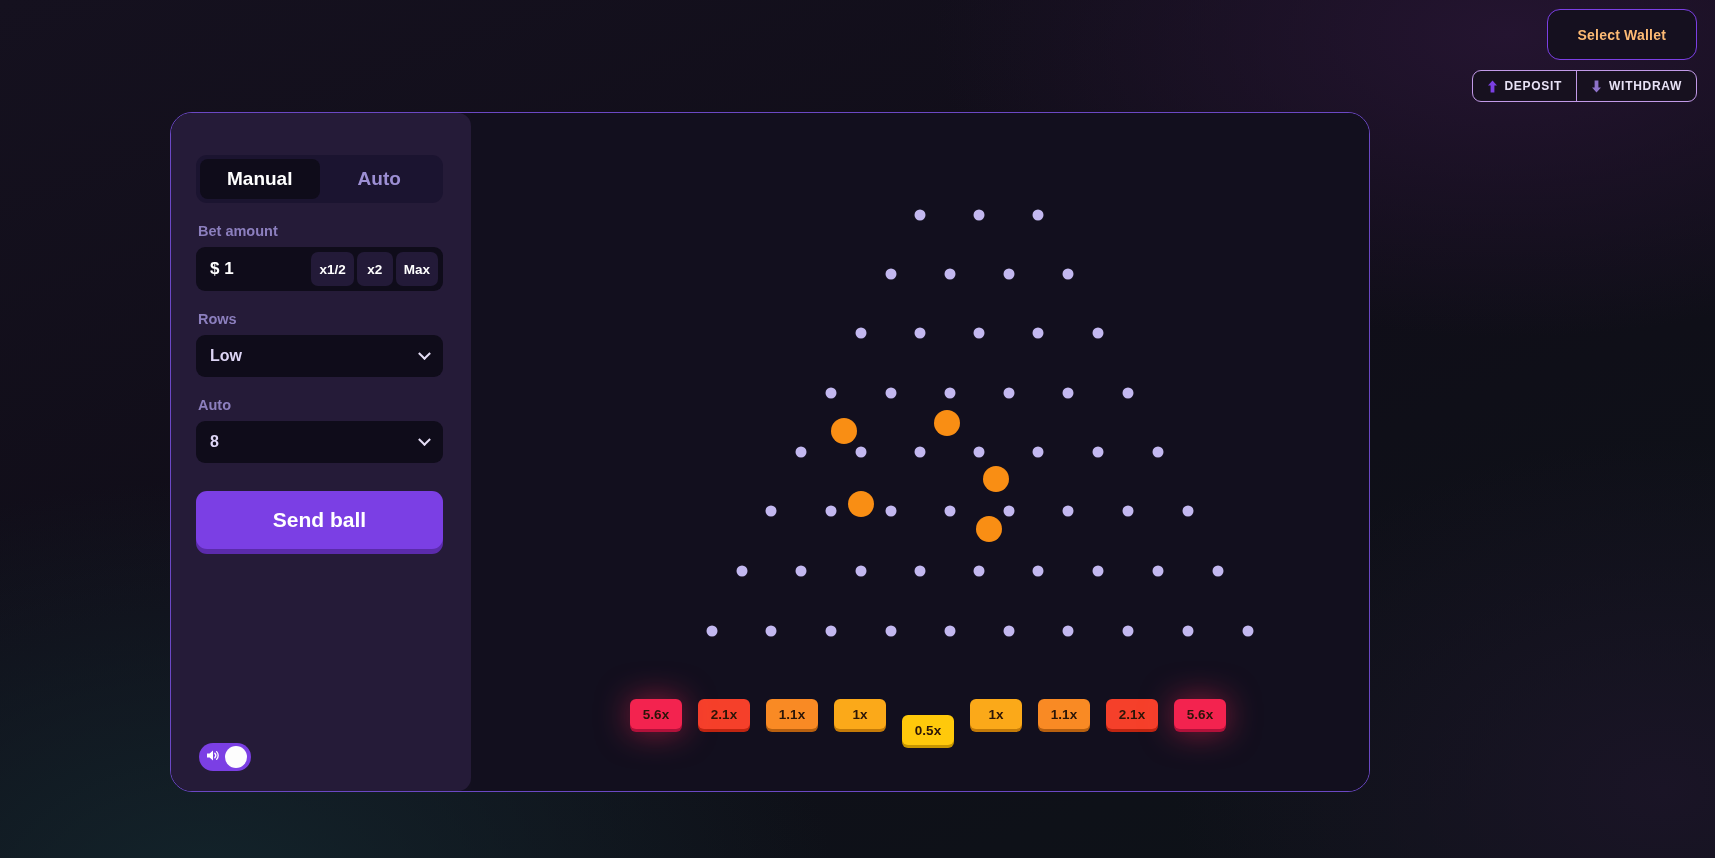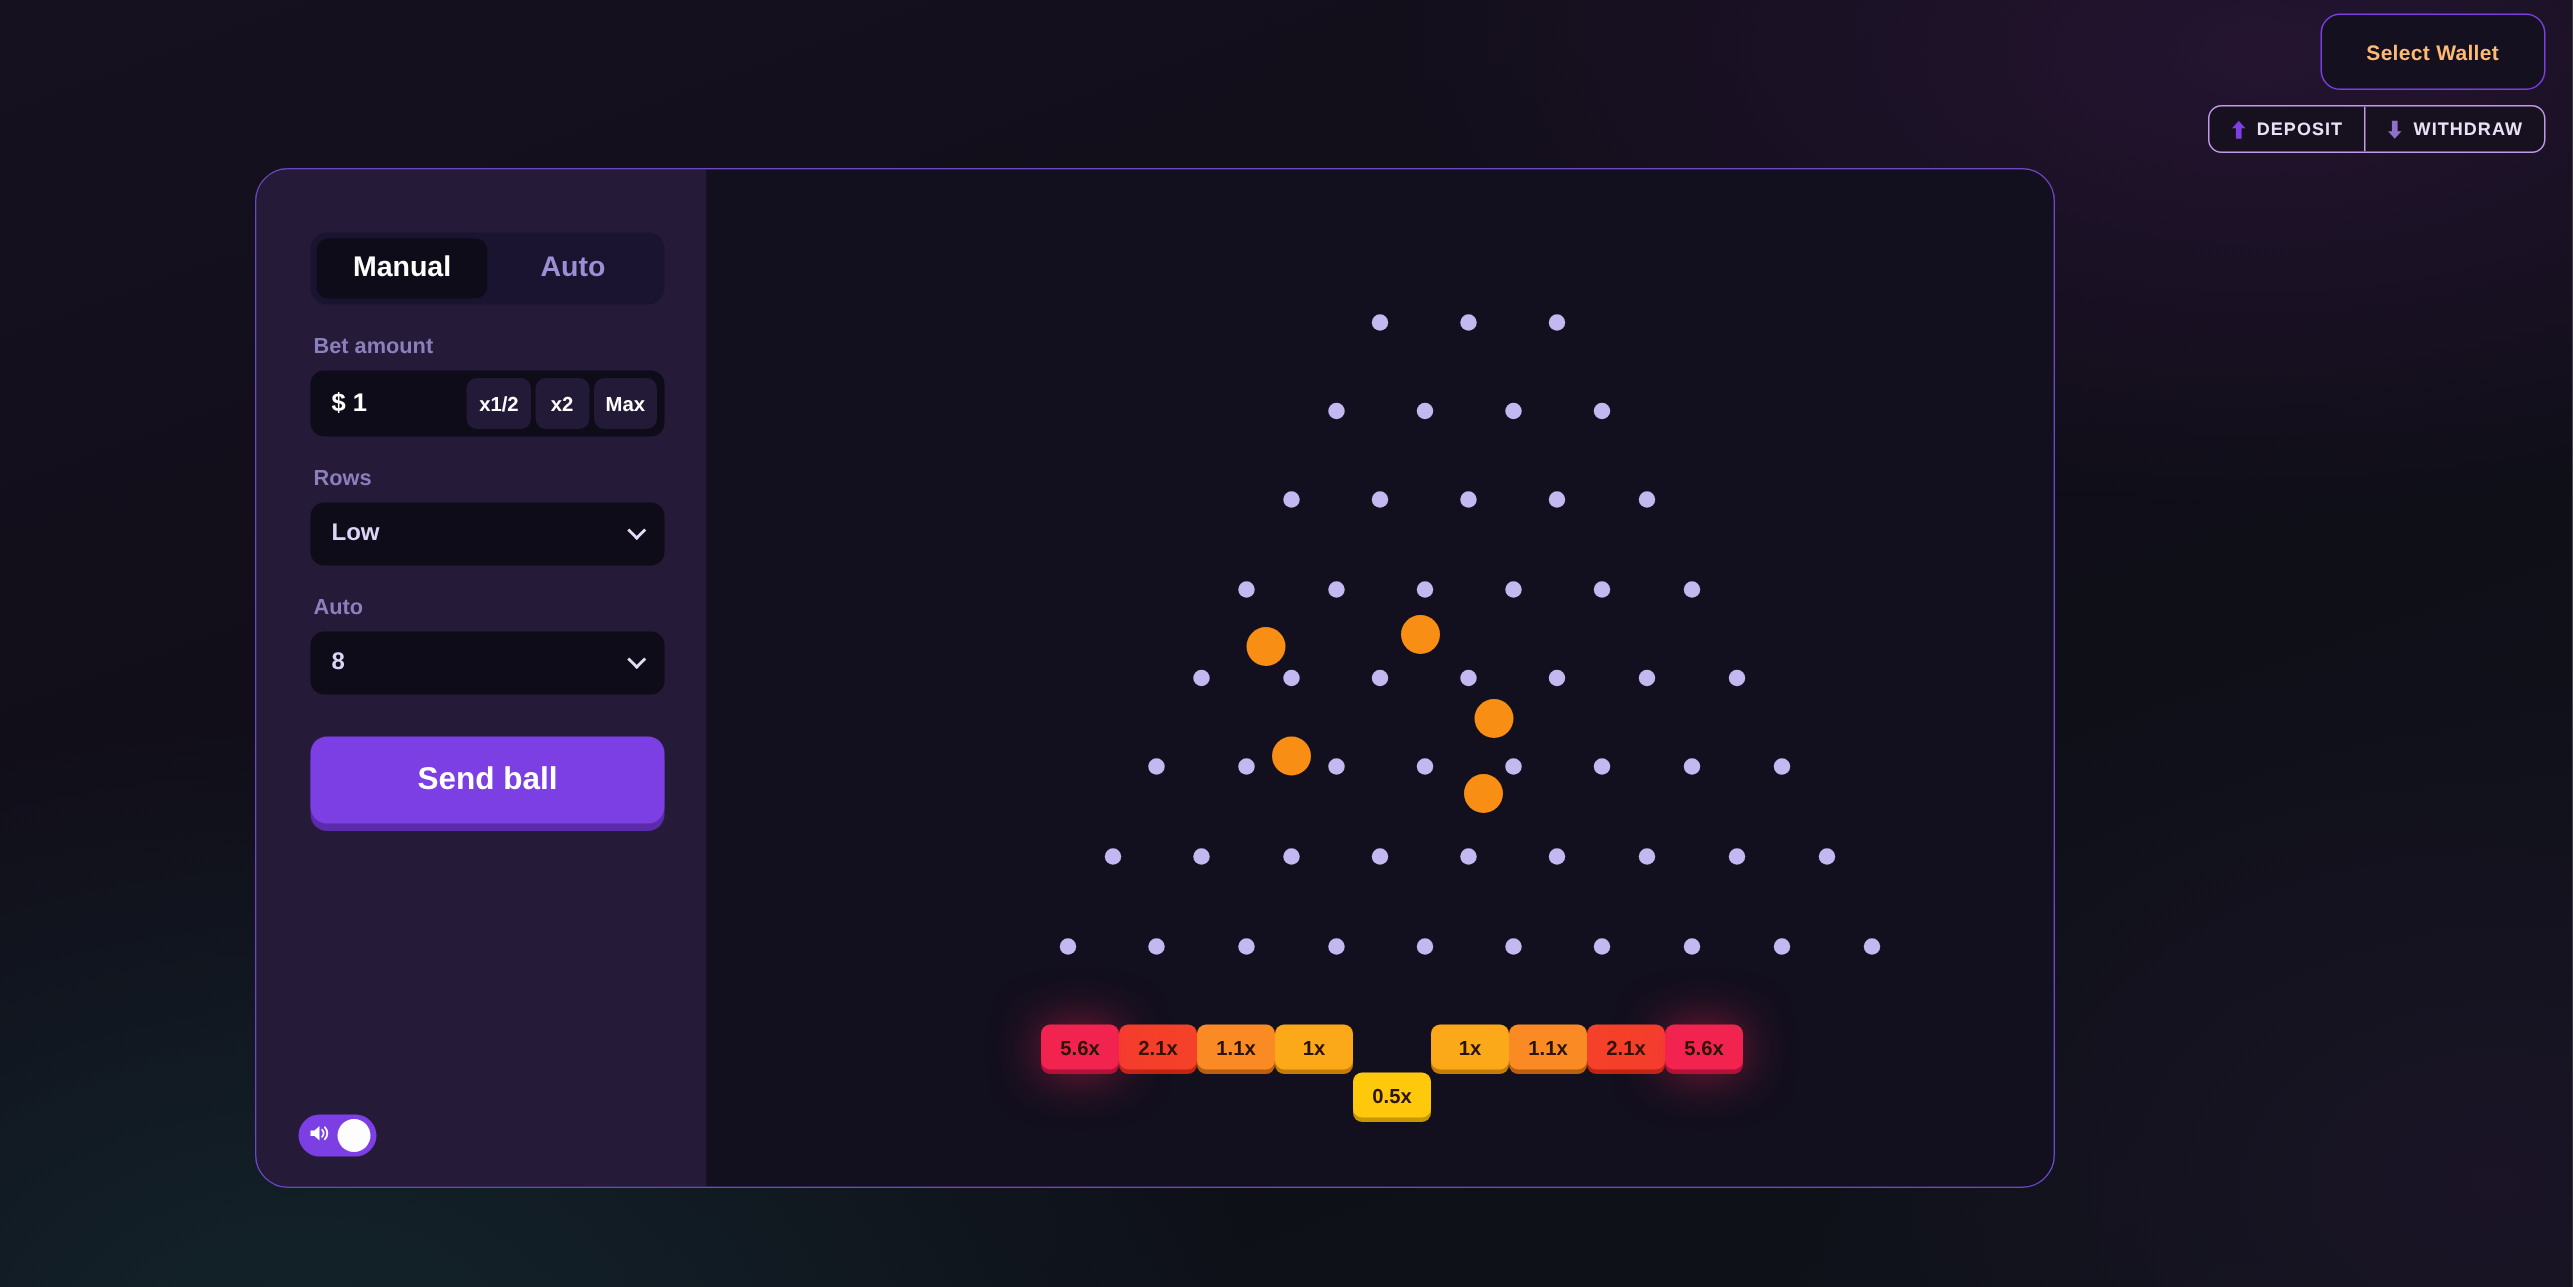--- a/index.html
+++ b/index.html
@@ -124,24 +124,25 @@
     display: flex;
     overflow: hidden;
     background: #130f1f;
   }
 
   
   .sidebar {
     width: 300px;
     flex: none;
     background: #251b38;
-    padding: 42px 28px 0 36px;
+    padding: 42px 28px 0 25px;
     position: relative;
     display: flex;
     flex-direction: column;
+    border-radius: 13px;
   }
 
   .mode-switch {
     display: flex;
     background: #1b1430;
     border-radius: 11px;
     padding: 4px;
     height: 48px;
   }
   .mode-tab {
@@ -283,21 +284,22 @@
     background: #f98e14;
     transform: translate(-50%, -50%);
   }
 
   .slot-row {
     position: absolute;
     left: 16px; right: 0;
     bottom: 46px;
     display: flex;
     justify-content: center;
-    gap: 0;
+    gap: 16px;
+    align-items: center;
   }
   .slot {
     width: 52px;
     height: 30px;
     border-radius: 6px;
     display: flex;
     align-items: center;
     justify-content: center;
     font-size: 13.5px;
     font-weight: bold;

